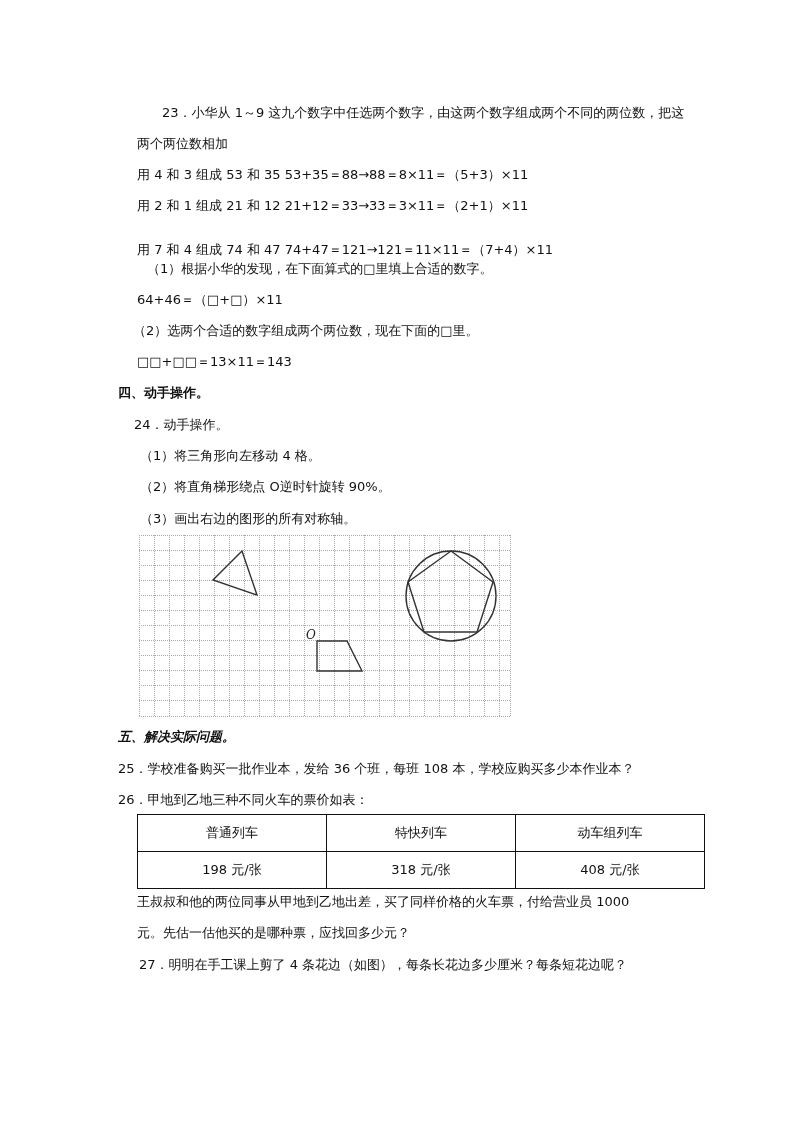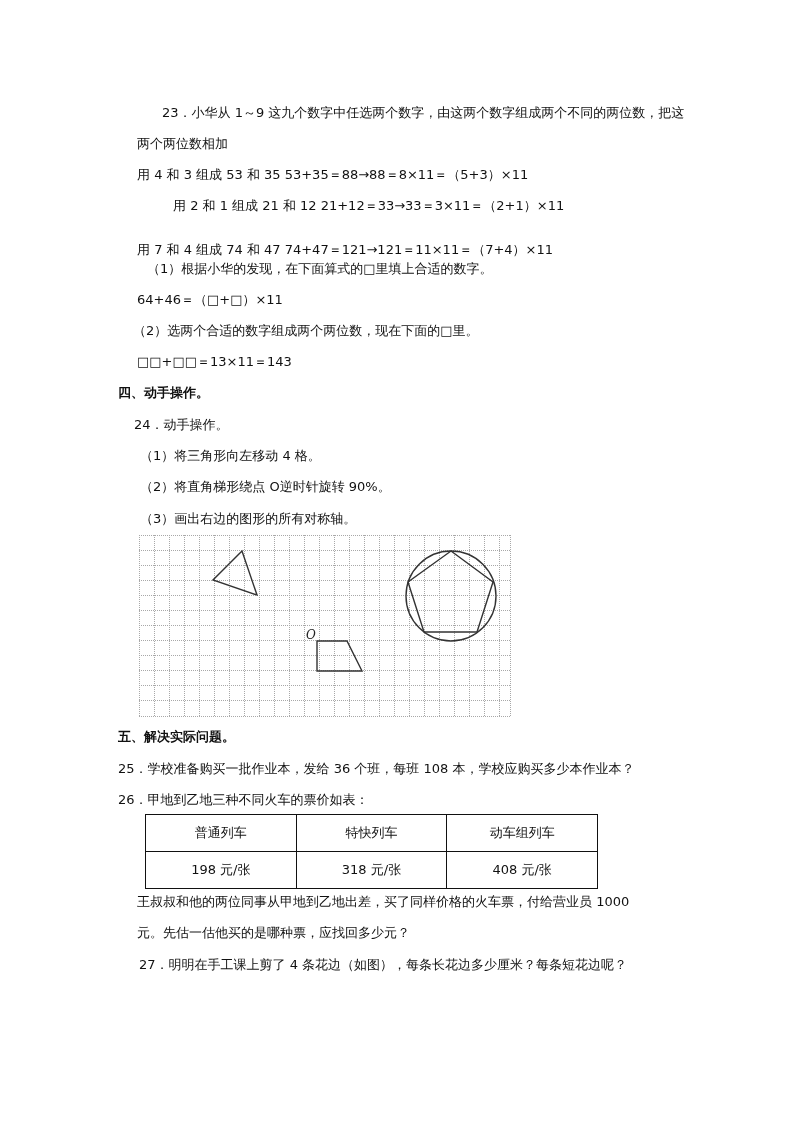--- a/index.html
+++ b/index.html
@@ -1,30 +1,30 @@
 <!DOCTYPE html>
 <html><head>
 <meta charset="utf-8">
 <style>
   html, body { margin: 0; padding: 0; background: #ffffff; }
   body { width: 794px; height: 1123px; position: relative; overflow: hidden;
          font-family: "DejaVu Sans", "Liberation Sans", sans-serif; color: #111; font-size: 13px; }
   .line { position: absolute; white-space: nowrap; font-size: 13px; line-height: 16px; }
   .bold { font-weight: bold; }
   .grid-wrap { position: absolute; left: 139px; top: 535px; width: 372px; height: 182px; }
-  table.prices { position: absolute; left: 137px; top: 814px; width: 453px; border-collapse: collapse; margin-left: 8px; }
+  table.prices { position: absolute; left: 137px; top: 814px; width: 568px; border-collapse: collapse; }
   table.prices td { border: 1px solid #111; height: 34px; text-align: center; font-size: 13px; width: 33.3%; }
 </style>
 </head>
 <body>
 
 <div class="line" style="left:118px; top:105px;margin-left:44px;">23．小华从 1～9 这九个数字中任选两个数字，由这两个数字组成两个不同的两位数，把这</div>
 <div class="line" style="left:137px; top:136px;">两个两位数相加</div>
 <div class="line" style="left:137px; top:167px;">用 4 和 3 组成 53 和 35  53+35＝88→88＝8×11＝（5+3）×11</div>
-<div class="line" style="left:137px; top:198px;margin-left:36px;">用 2 和 1 组成 21 和 12  21+12＝33→33＝3×11＝（2+1）×11</div>
+<div class="line" style="left:137px; top:198px;">用 2 和 1 组成 21 和 12  21+12＝33→33＝3×11＝（2+1）×11</div>
 <div class="line" style="left:137px; top:242px;">用 7 和 4 组成 74 和 47  74+47＝121→121＝11×11＝（7+4）×11</div>
 <div class="line" style="left:133px; top:261px;margin-left:14px;">（1）根据小华的发现，在下面算式的□里填上合适的数字。</div>
 <div class="line" style="left:137px; top:292px;">64+46＝（□+□）×11</div>
 <div class="line" style="left:133px; top:323px;">（2）选两个合适的数字组成两个两位数，现在下面的□里。</div>
 <div class="line" style="left:137px; top:354px;">□□+□□＝13×11＝143</div>
 
 <div class="line bold" style="left:118px; top:385px;">四、动手操作。</div>
 <div class="line" style="left:134px; top:417px;">24．动手操作。</div>
 <div class="line" style="left:140px; top:448px;">（1）将三角形向左移动 4 格。</div>
 <div class="line" style="left:140px; top:479px;">（2）将直角梯形绕点 O逆时针旋转 90%。</div>
@@ -74,21 +74,21 @@
       <line x1="0" y1="181.5" x2="372" y2="181.5"></line>
     </g>
     <polygon points="103,16 74,45 118,60" fill="none" stroke="#333" stroke-width="1.4"></polygon>
     <polygon points="178,106 208,106 223,136 178,136" fill="none" stroke="#333" stroke-width="1.4"></polygon>
     <text x="167" y="104" font-family="DejaVu Serif, serif" font-style="italic" font-size="12" fill="#222">O</text>
     <circle cx="312" cy="61" r="45" fill="none" stroke="#333" stroke-width="1.4"></circle>
     <polygon points="312,16 354,47 338,97 285,97 269,47" fill="none" stroke="#333" stroke-width="1.4"></polygon>
   </svg>
 </div>
 
-<div class="line bold" style="left:118px; top:729px;">五、解决实际问题。</div>
+<div class="line bold" style="left:118px; top:729px;font-style:italic;">五、解决实际问题。</div>
 <div class="line" style="left:118px; top:761px;">25．学校准备购买一批作业本，发给 36 个班，每班 108 本，学校应购买多少本作业本？</div>
 <div class="line" style="left:118px; top:792px;">26．甲地到乙地三种不同火车的票价如表：</div>
 
 <table class="prices">
   <tbody>
       <tr>
     <td>普通列车</td>
     <td>特快列车</td>
     <td>动车组列车</td>
   </tr>

